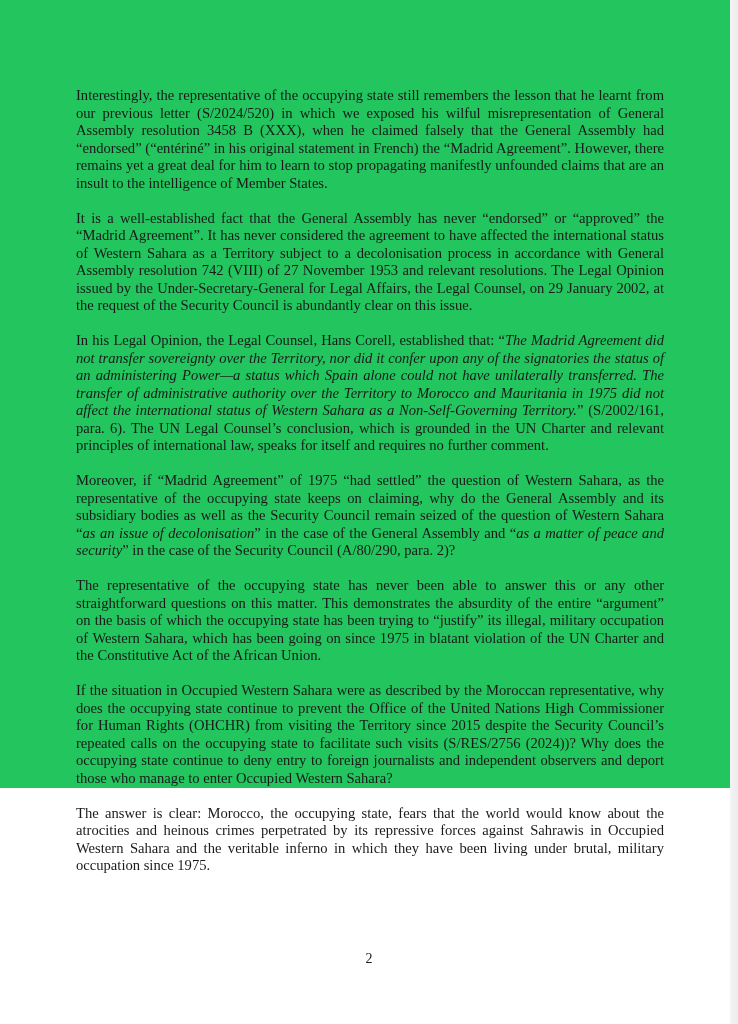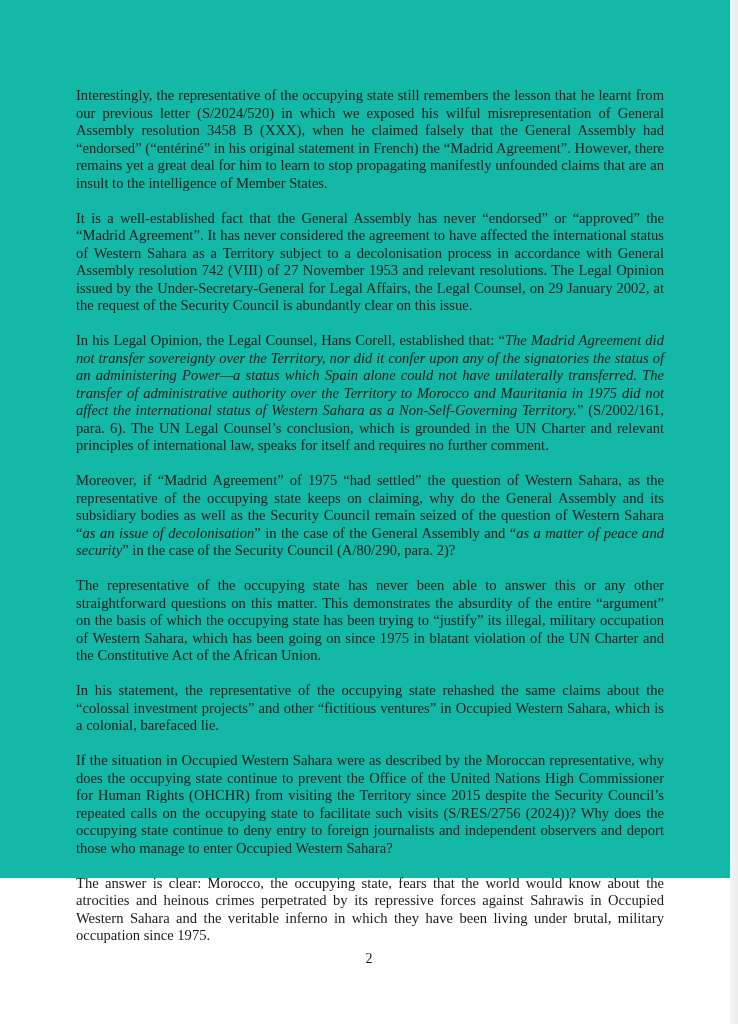--- a/index.html
+++ b/index.html
@@ -11,22 +11,22 @@
       height: 1024px;
       background: #ffffff;
       position: relative;
       overflow: hidden;
     }
     .page {
       position: absolute;
       left: 0;
       top: 0;
       width: 730px;
-      height: 878px;
-      background: #14b8a6;
+      height: 788px;
+      background: #22c55e;
     }
     .right-edge {
       position: absolute;
       right: 0;
       top: 0;
       width: 8px;
       height: 1024px;
       background: linear-gradient(to right, #f4f4f4, #ececec);
     }
     .content {
@@ -70,23 +70,20 @@
     <p>
       <span>In his Legal Opinion, the Legal Counsel, Hans Corell, established that: “</span><em>The Madrid Agreement did not transfer sovereignty over the Territory, nor did it confer upon any of the signatories the status of an administering Power—a status which Spain alone could not have unilaterally transferred. The transfer of administrative authority over the Territory to Morocco and Mauritania in 1975 did not affect the international status of Western Sahara as a Non-Self-Governing Territory.</em><span>” (S/2002/161, para. 6). The UN Legal Counsel’s conclusion, which is grounded in the UN Charter and relevant principles of international law, speaks for itself and requires no further comment.</span>
     </p>
     <p>
       <span>Moreover, if “Madrid Agreement” of 1975 “had settled” the question of Western Sahara, as the representative of the occupying state keeps on claiming, why do the General Assembly and its subsidiary bodies as well as the Security Council remain seized of the question of Western Sahara “</span><em>as an issue of decolonisation</em><span>” in the case of the General Assembly and “</span><em>as a matter of peace and security</em><span>” in the case of the Security Council (A/80/290, para. 2)?</span>
     </p>
     <p>
       <span>The representative of the occupying state has never been able to answer this or any other straightforward questions on this matter. This demonstrates the absurdity of the entire “argument” on the basis of which the occupying state has been trying to “justify” its illegal, military occupation of Western Sahara, which has been going on since 1975 in blatant violation of the UN Charter and the Constitutive Act of the African Union.</span>
     </p>
     <p>
-      <span>In his statement, the representative of the occupying state rehashed the same claims about the “colossal investment projects” and other “fictitious ventures” in Occupied Western Sahara, which is a colonial, barefaced lie.</span>
-    </p>
-    <p>
       <span>If the situation in Occupied Western Sahara were as described by the Moroccan representative, why does the occupying state continue to prevent the Office of the United Nations High Commissioner for Human Rights (OHCHR) from visiting the Territory since 2015 despite the Security Council’s repeated calls on the occupying state to facilitate such visits (S/RES/2756 (2024))? Why does the occupying state continue to deny entry to foreign journalists and independent observers and deport those who manage to enter Occupied Western Sahara?</span>
     </p>
     <p>
       <span>The answer is clear: Morocco, the occupying state, fears that the world would know about the atrocities and heinous crimes perpetrated by its repressive forces against Sahrawis in Occupied Western Sahara and the veritable inferno in which they have been living under brutal, military occupation since 1975.</span>
     </p>
   </div>
   <div class="page-number">2</div>
 </div>
 <div class="right-edge"></div>
 

